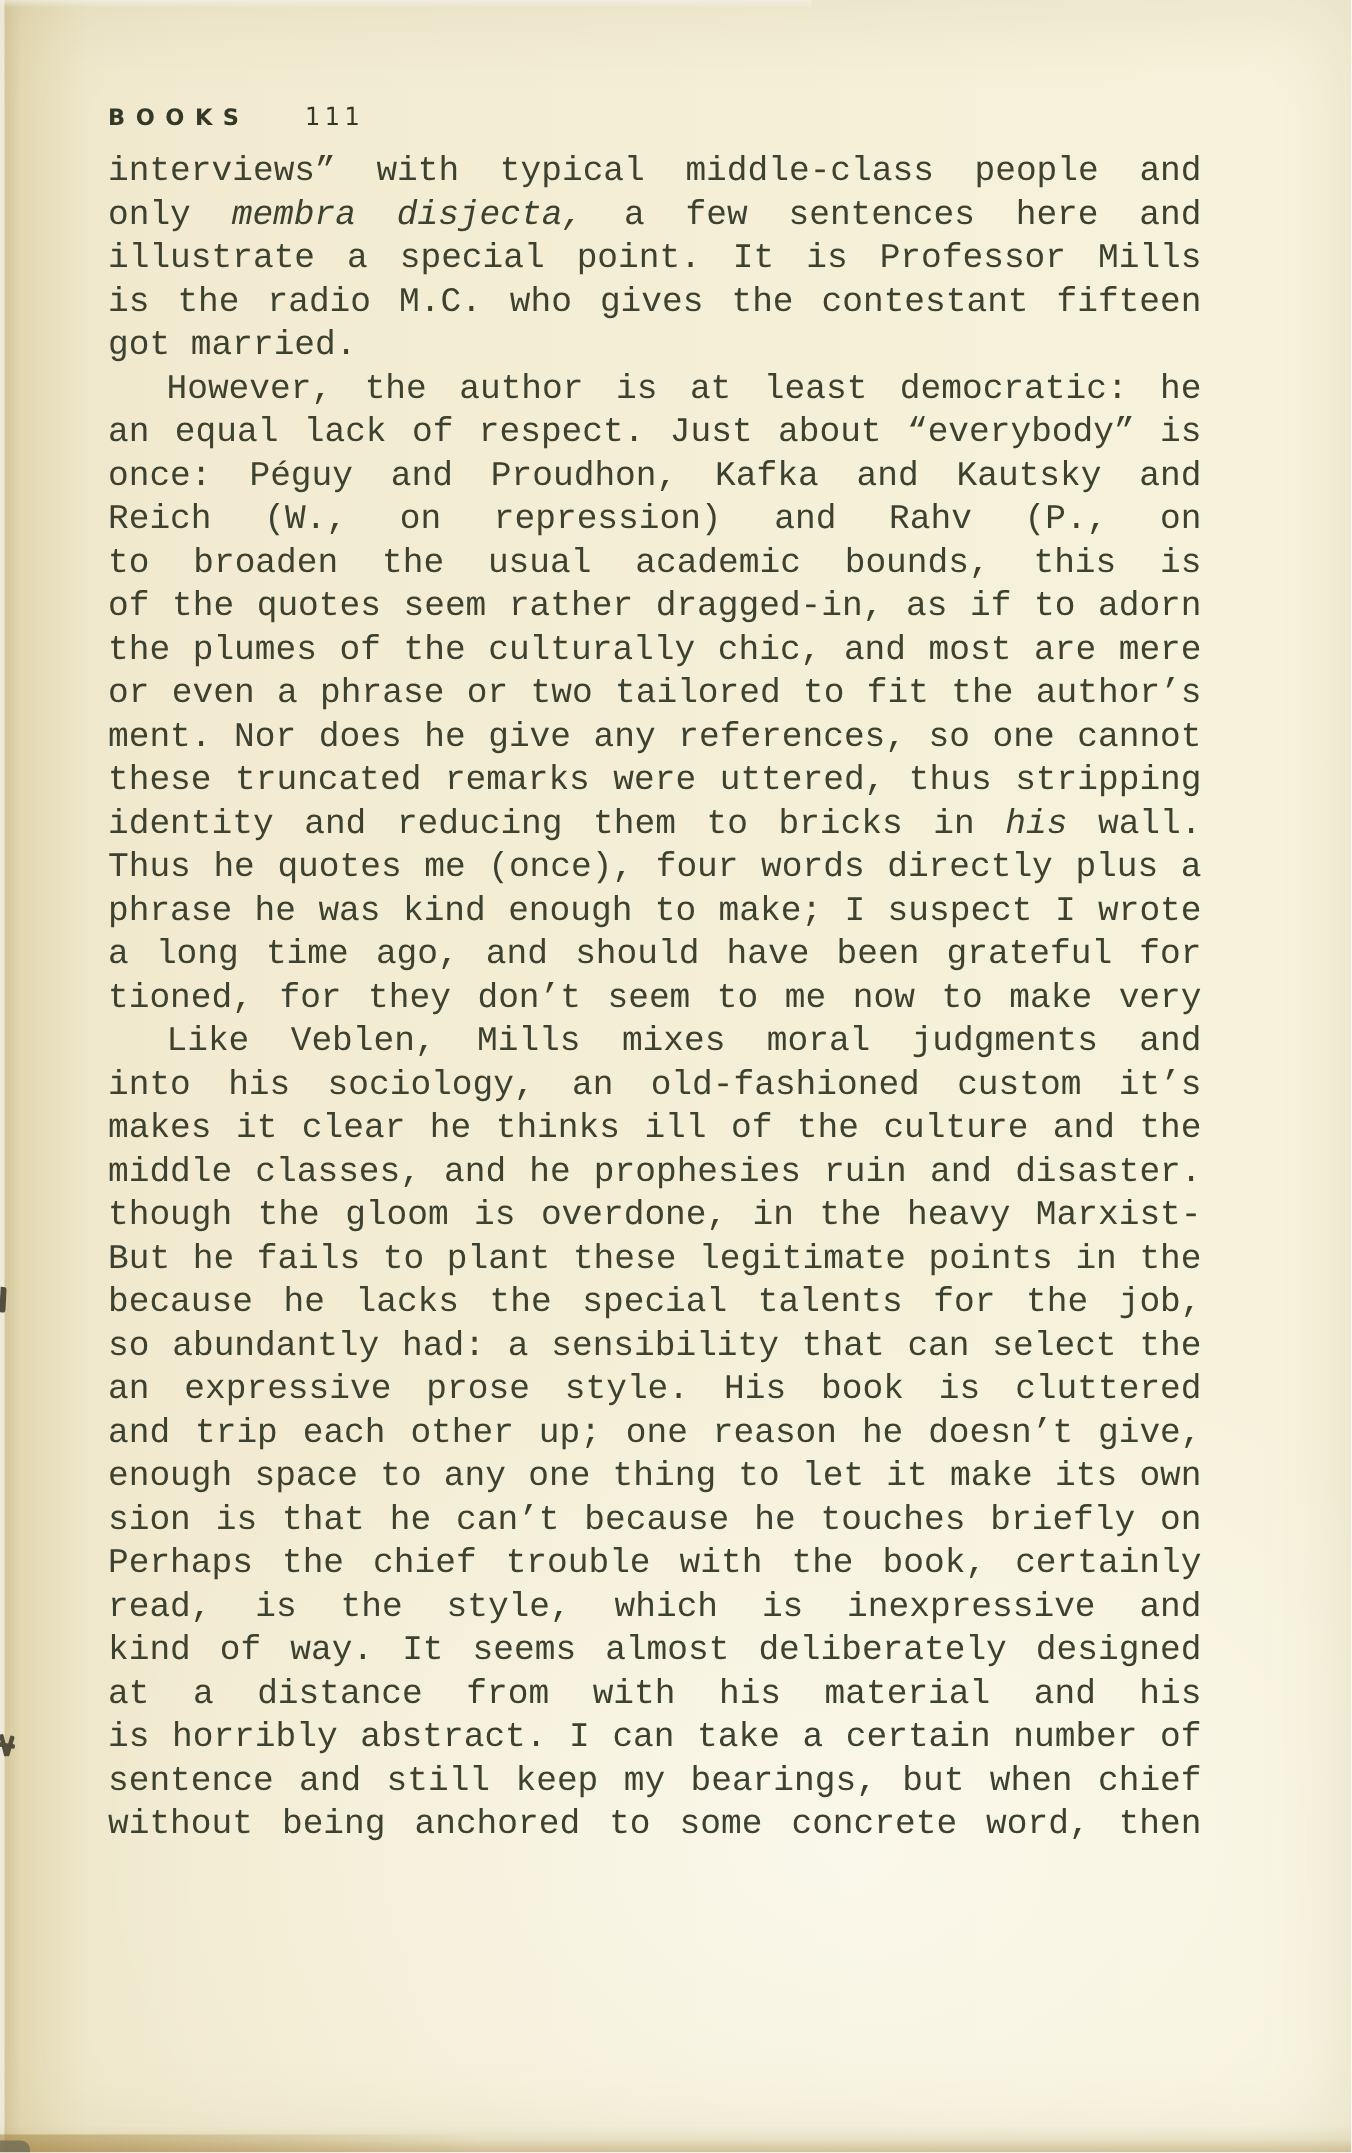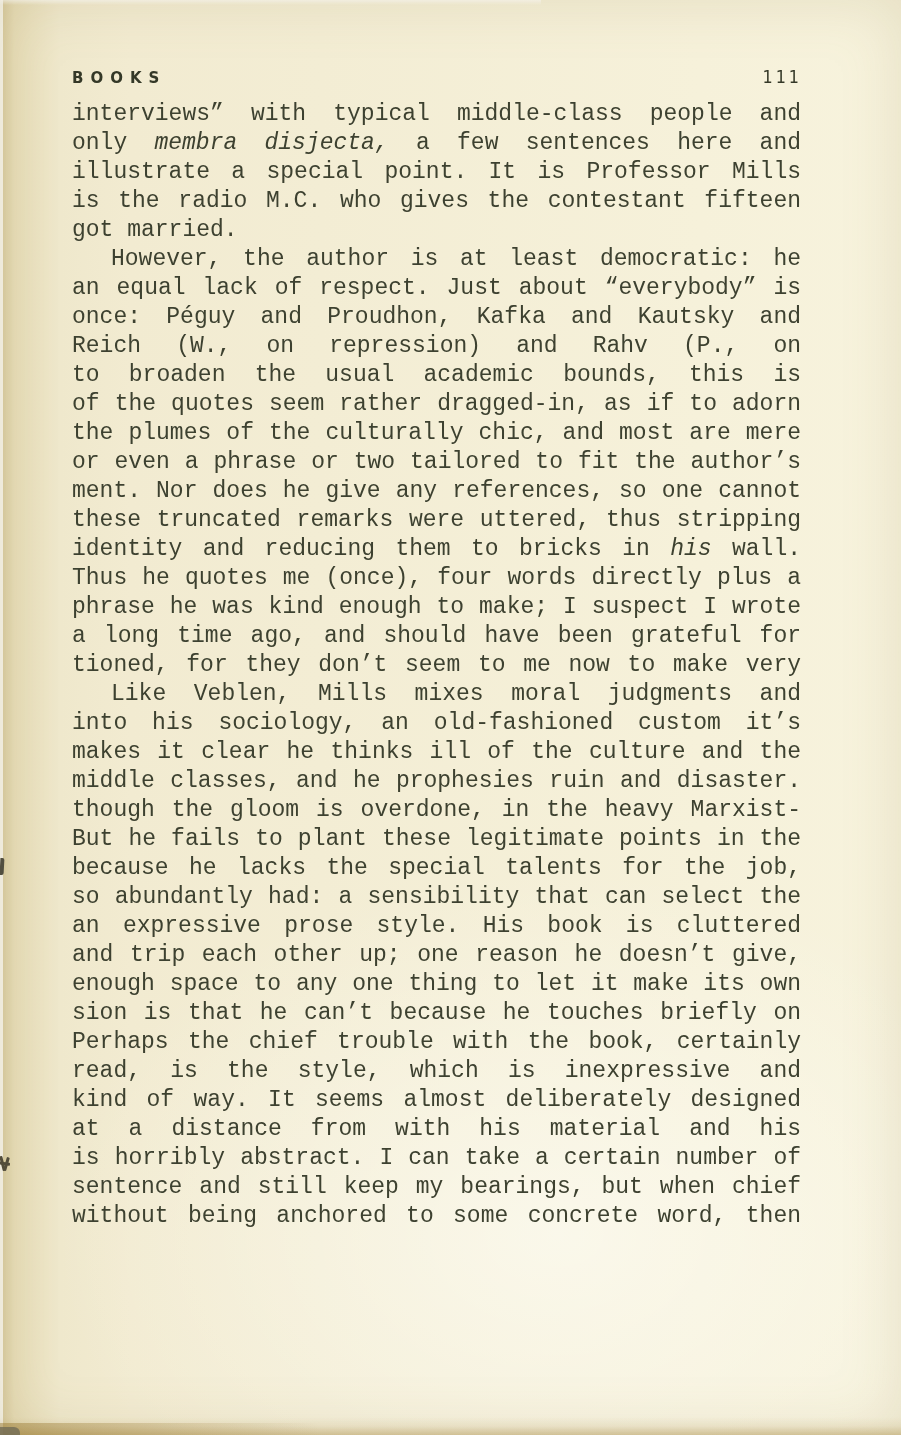--- a/index.html
+++ b/index.html
@@ -47,21 +47,21 @@
   }
   .scribble { position: absolute; left: -3px; top: 1155px; width: 14px; height: 18px; }
   .scribble .bar { position: absolute; background: #4e4a3b; border-radius: 1px; }
   .scribble .b1 { left: 0; top: 7px; width: 13px; height: 3px; transform: rotate(8deg); }
   .scribble .b2 { left: 4px; top: 1px; width: 3px; height: 15px; transform: rotate(-14deg); }
   .scribble .b3 { left: 8px; top: 2px; width: 3px; height: 14px; transform: rotate(16deg); }
 
   
   .running-head {
     position: absolute; left: 72px; right: 99px; top: 68px; height: 22px;
-    display: flex; justify-content: space-between; align-items: baseline;
+    display: flex; align-items: baseline;
     font-family: "DejaVu Sans", "Liberation Sans", sans-serif;
     color: #343827;
     gap: 37px;
   }
   .running-title {
     font-size: 15px; font-weight: 600; letter-spacing: 7px;
   }
   .folio {
     font-size: 16px; font-weight: 400; letter-spacing: 3px;
     transform: scaleY(1.05);

